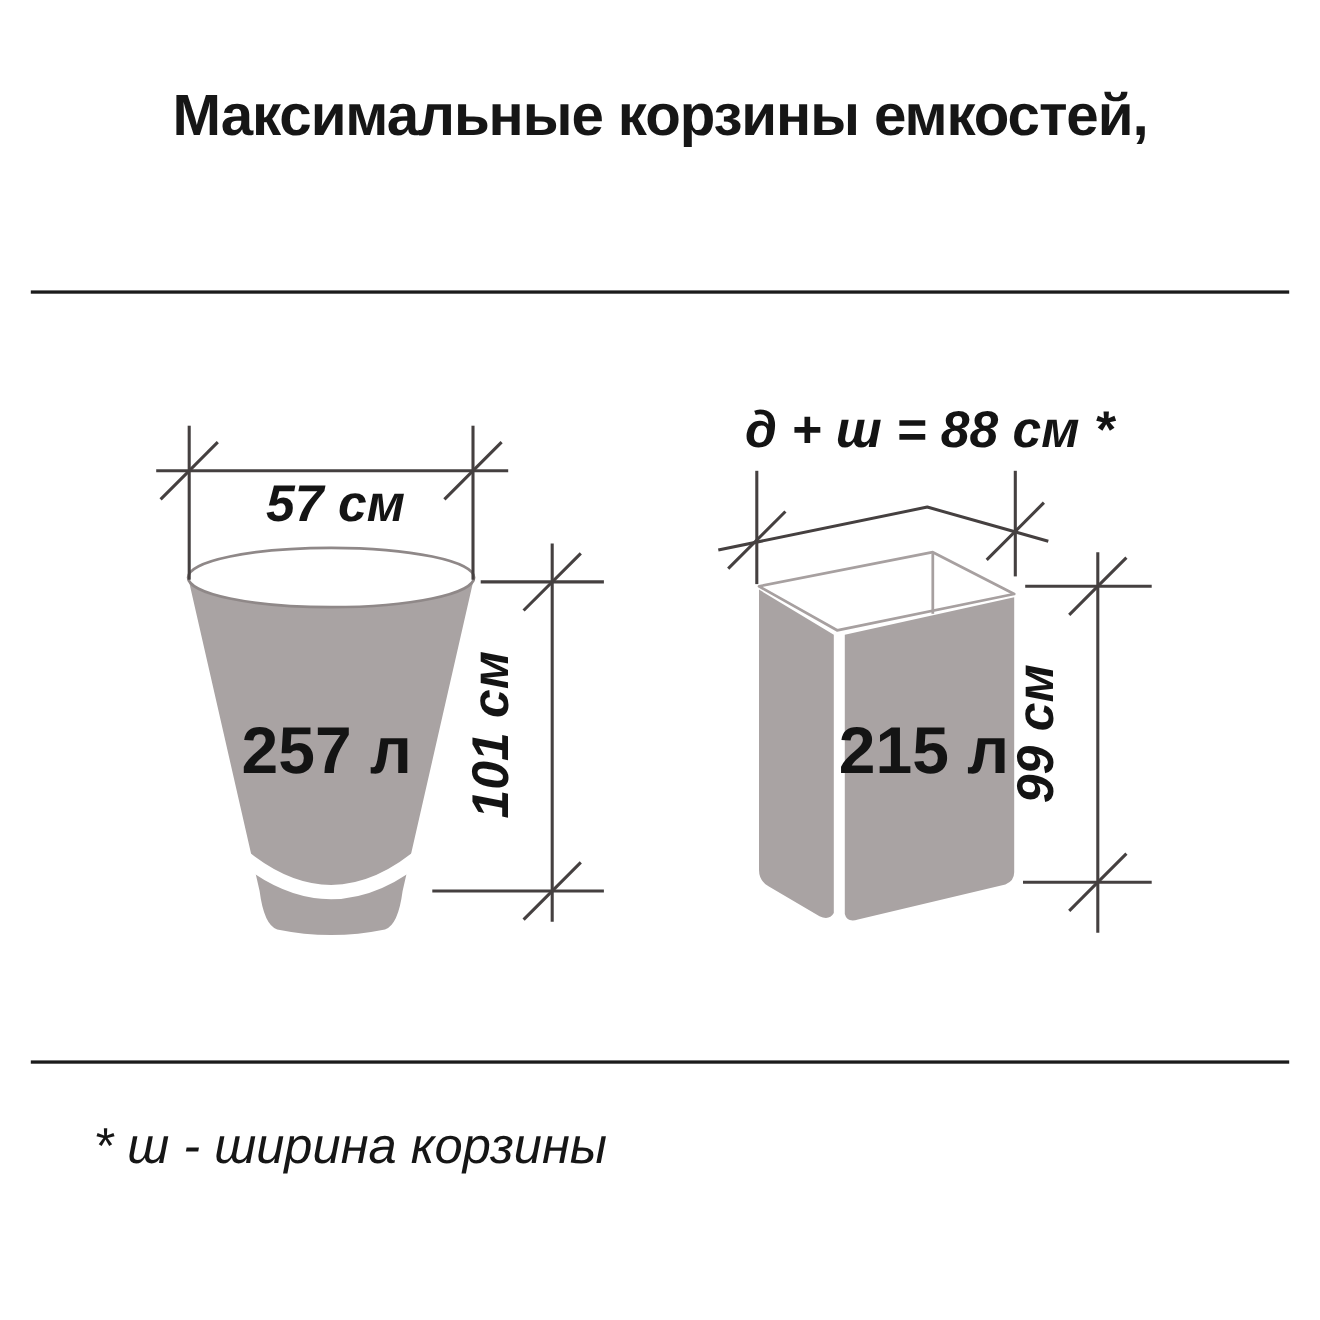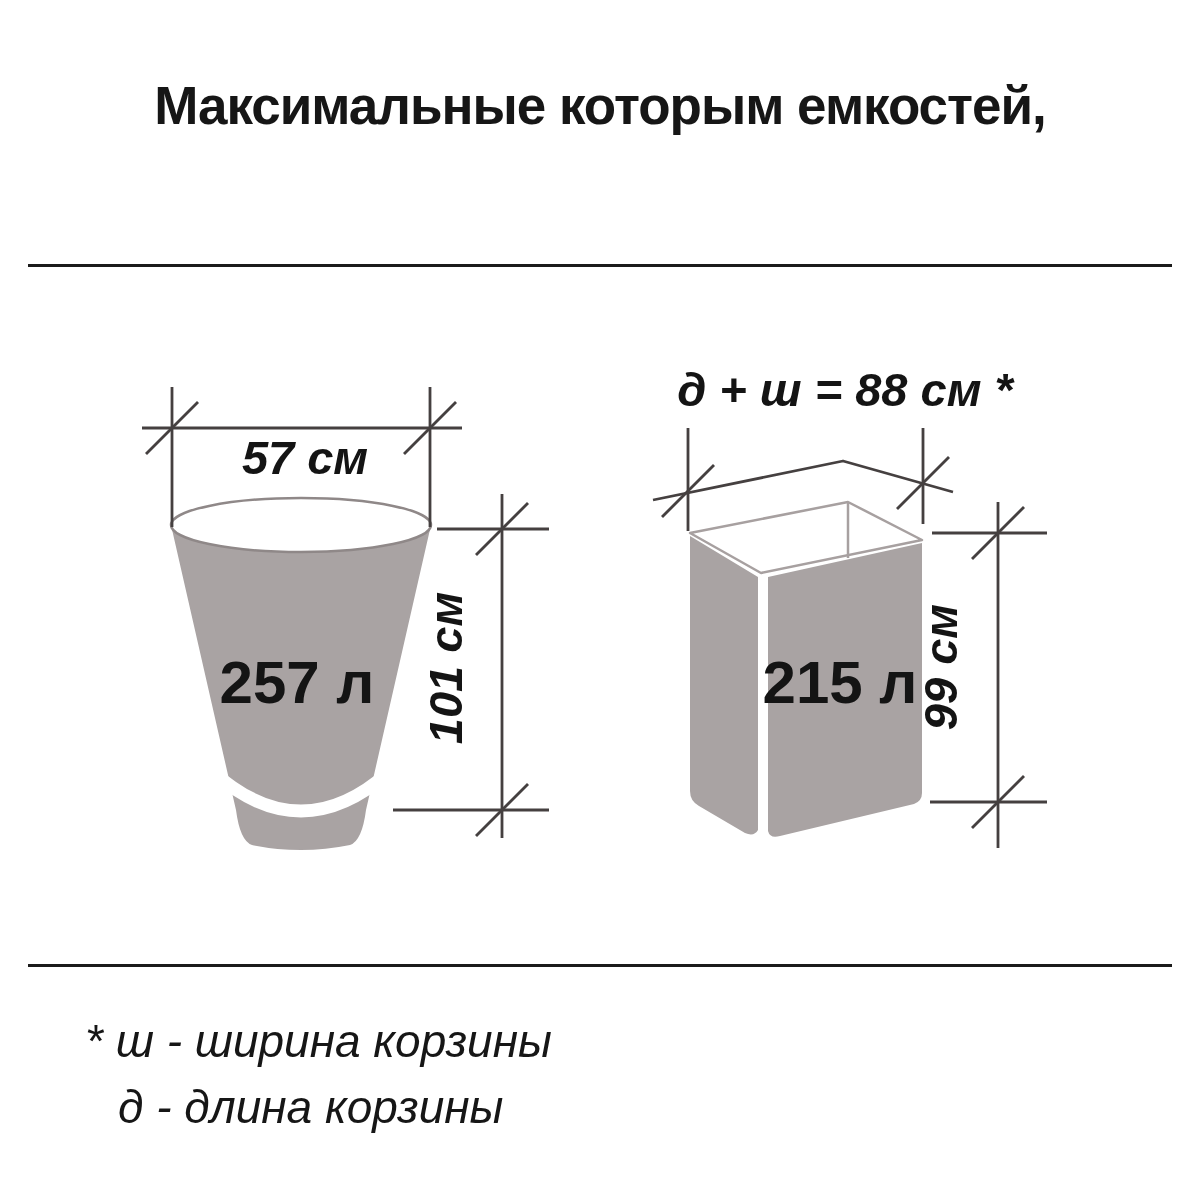--- a/index.html
+++ b/index.html
@@ -67,21 +67,21 @@
     color: #161616;
   }
   .footnote .line2 { padding-left: 33px; }
 </style>
 </head>
 <body>
 
 <div class="page">
 
   <div class="title">
-    <div>Максимальные которым емкостей,</div>
+    <div>Максимальные корзины емкостей,</div>
   </div>
 
   <div class="divider divider-top"></div>
 
   <svg class="diagram-svg" viewBox="0 0 1200 1200">
 
     <g>
 
       <path d="M 171,525 L 236,810 Q 240,841 252,845 Q 301,855 350,845 Q 362,841 366,810 L 431,525 A 130 27 0 0 1 171,525 Z" fill="#a9a3a3"></path>
 
@@ -134,16 +134,15 @@
     </g>
     <text class="dim-text" x="845" y="406" text-anchor="middle">д + ш = 88 см *</text>
     <text class="dim-text" transform="translate(957,667) rotate(-90)" text-anchor="middle">99 см</text>
 
   </svg>
 
   <div class="divider divider-bottom"></div>
 
   <div class="footnote">
     <div class="line1">* ш - ширина корзины</div>
-    <div class="line2">д - длина корзины</div>
   </div>
 
 </div>
 
 </body></html>

